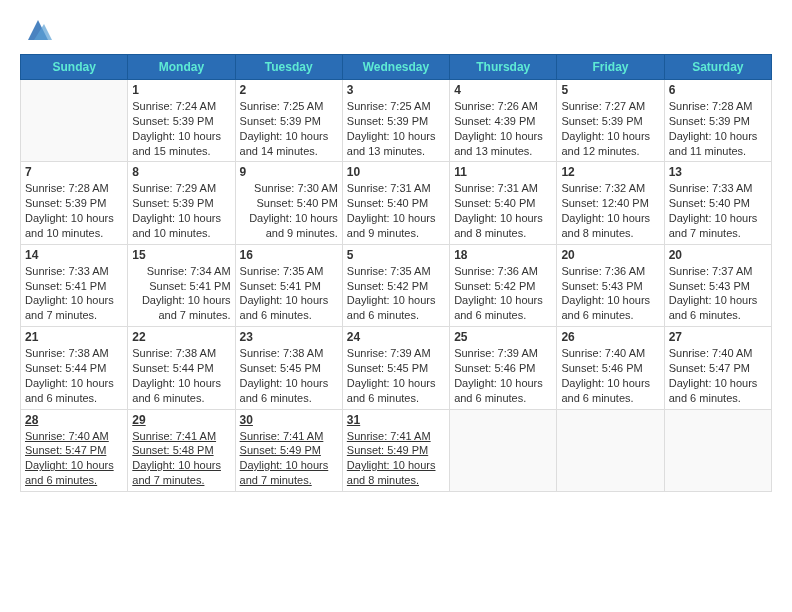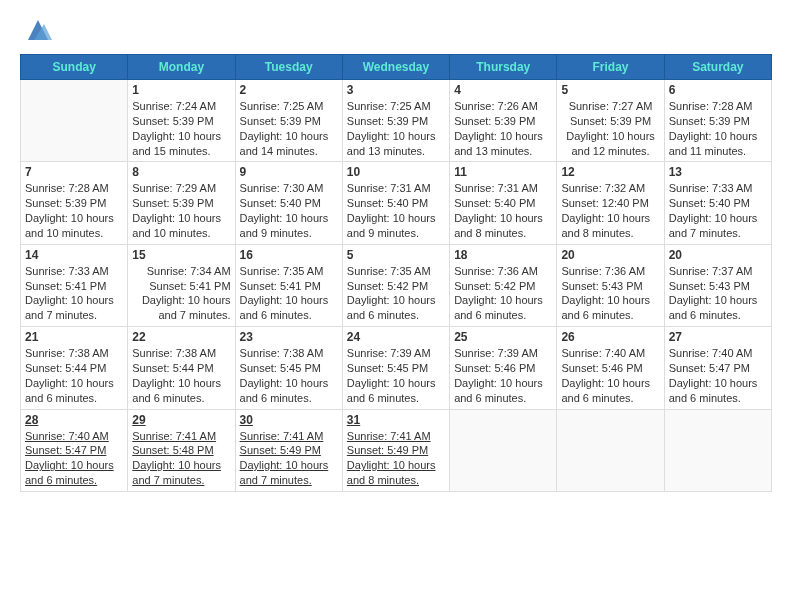--- a/index.html
+++ b/index.html
@@ -152,27 +152,27 @@
           <td>
             <div class="day-number">3</div>
             <div class="day-info" style="white-space: pre-line;">Sunrise: 7:25 AM
 Sunset: 5:39 PM
 Daylight: 10 hours
 and 13 minutes.</div>
           </td>
           <td>
             <div class="day-number">4</div>
             <div class="day-info" style="white-space: pre-line;">Sunrise: 7:26 AM
-Sunset: 5:39 PM
+Sunset: 4:39 PM
 Daylight: 10 hours
 and 13 minutes.</div>
           </td>
           <td>
             <div class="day-number">5</div>
-            <div class="day-info" style="white-space: pre-line; text-align: center;">Sunrise: 7:27 AM
+            <div class="day-info" style="white-space: pre-line;">Sunrise: 7:27 AM
 Sunset: 5:39 PM
 Daylight: 10 hours
 and 12 minutes.</div>
           </td>
           <td>
             <div class="day-number">6</div>
             <div class="day-info" style="white-space: pre-line;">Sunrise: 7:28 AM
 Sunset: 5:39 PM
 Daylight: 10 hours
 and 11 minutes.</div>
@@ -188,21 +188,21 @@
           </td>
           <td>
             <div class="day-number">8</div>
             <div class="day-info" style="white-space: pre-line;">Sunrise: 7:29 AM
 Sunset: 5:39 PM
 Daylight: 10 hours
 and 10 minutes.</div>
           </td>
           <td>
             <div class="day-number">9</div>
-            <div class="day-info" style="white-space: pre-line;">Sunrise: 7:30 AM
+            <div class="day-info" style="white-space: pre-line; text-align: right;">Sunrise: 7:30 AM
 Sunset: 5:40 PM
 Daylight: 10 hours
 and 9 minutes.</div>
           </td>
           <td>
             <div class="day-number">10</div>
             <div class="day-info" style="white-space: pre-line;">Sunrise: 7:31 AM
 Sunset: 5:40 PM
 Daylight: 10 hours
 and 9 minutes.</div>

